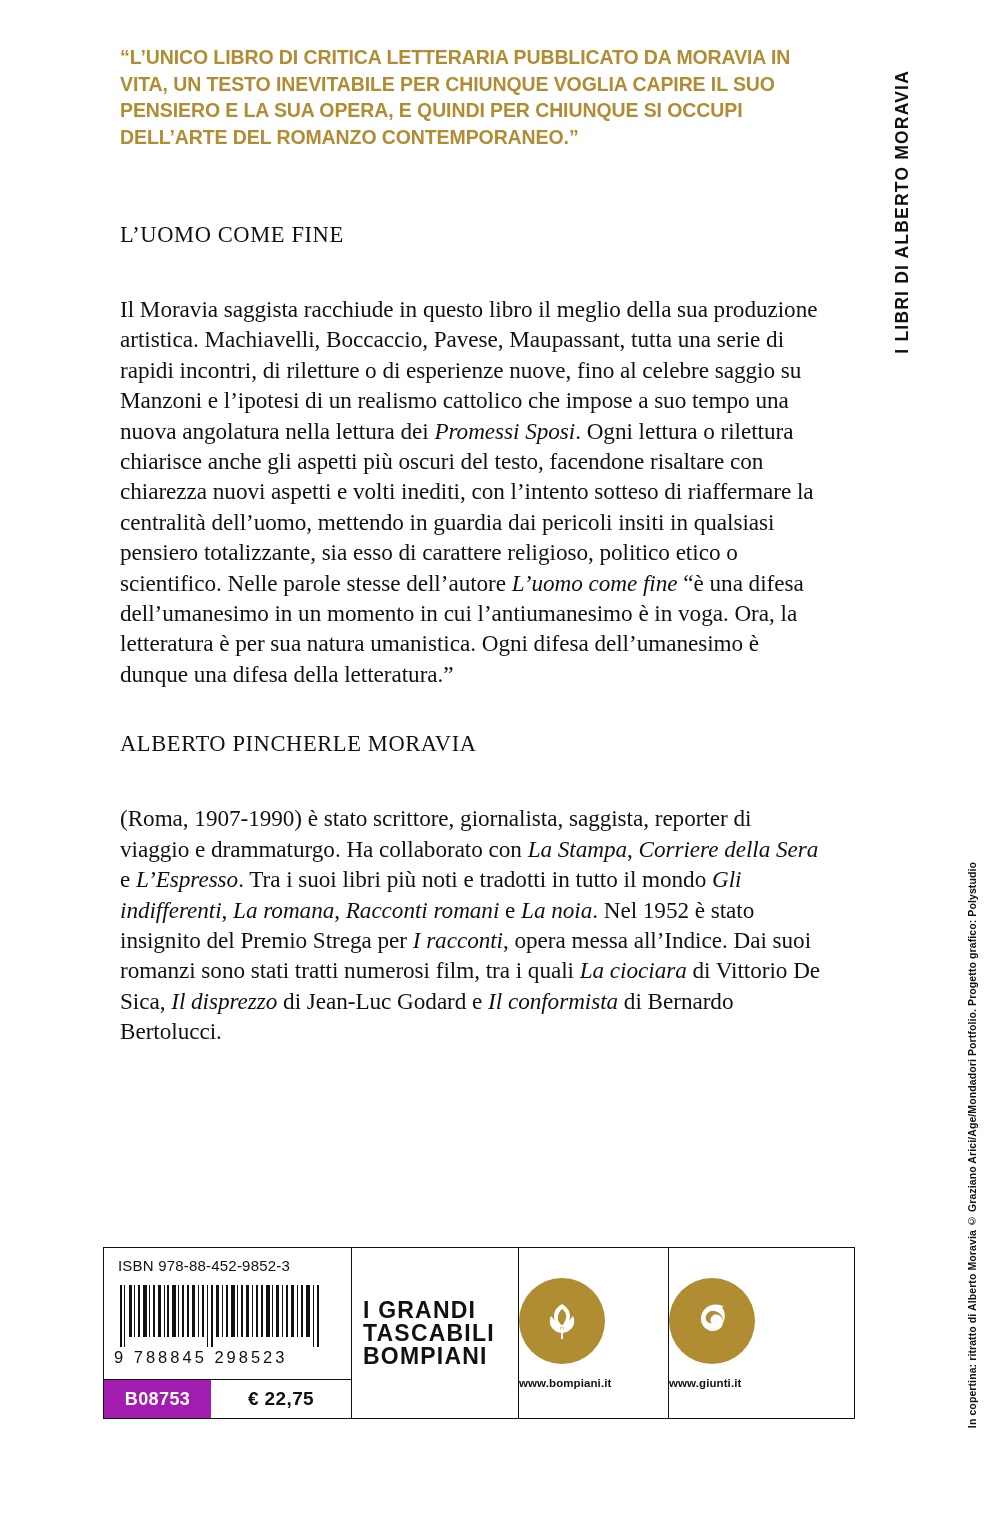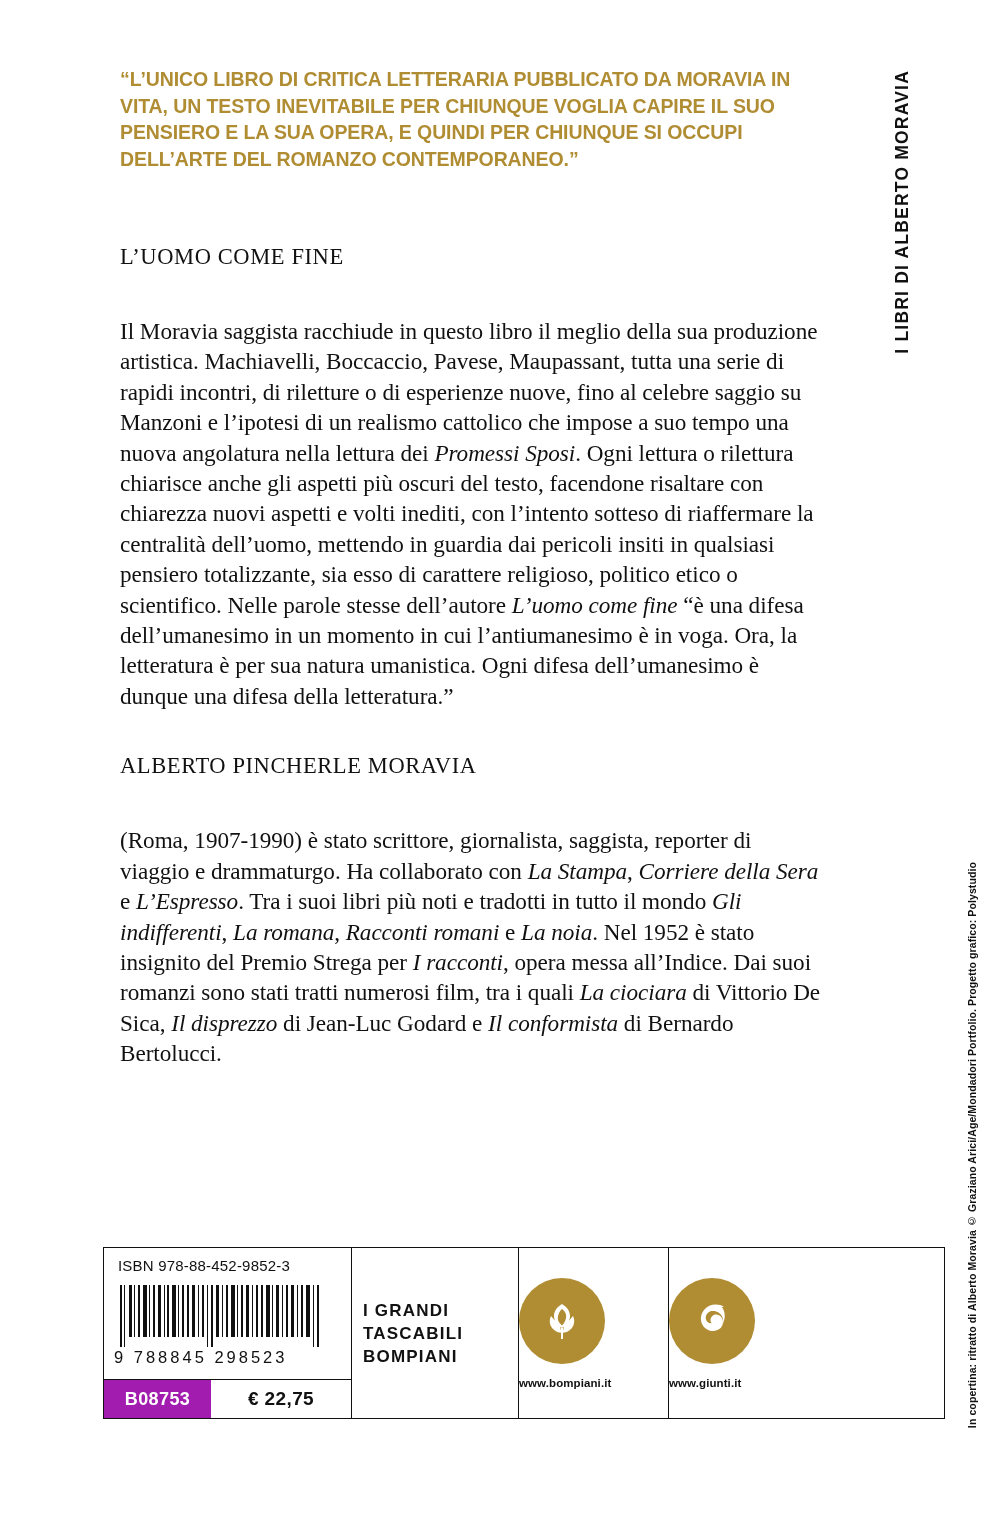--- a/index.html
+++ b/index.html
@@ -57,21 +57,21 @@
     font-size: 10.5px;
     letter-spacing: 0.1px;
     color: #111111;
     white-space: nowrap;
   }
 
   
   .content {
     position: absolute;
     left: 120px;
-    top: 66px;
+    top: 44px;
     width: 705px;
   }
 
   .blurb {
     font-family: "Liberation Sans", sans-serif;
     font-weight: bold;
     font-size: 19.5px;
     line-height: 26.5px;
     color: #b08d33;
     letter-spacing: -0.1px;
@@ -106,21 +106,21 @@
     letter-spacing: -0.05px;
     margin-top: 46px;
   }
   .body-text i { font-style: italic; }
 
   
   .bottom-bar {
     position: absolute;
     left: 103px;
     top: 1247px;
-    width: 842px;
+    width: 752px;
     height: 172px;
     border: 1.4px solid #111111;
     box-sizing: border-box;
     display: flex;
   }
   .cell {
     position: relative;
     box-sizing: border-box;
   }
   .cell-isbn {
@@ -193,21 +193,21 @@
     font-size: 19px;
     display: flex;
     align-items: center;
     justify-content: center;
     letter-spacing: 0.4px;
   }
 
   .imprint-text {
     font-family: "Liberation Sans", sans-serif;
     font-weight: bold;
-    font-size: 17px;
+    font-size: 23px;
     line-height: 23px;
     letter-spacing: 1.2px;
     color: #111111;
   }
 
   .logo-circle {
     width: 86px;
     height: 86px;
     border-radius: 50%;
     background: #b08d33;

